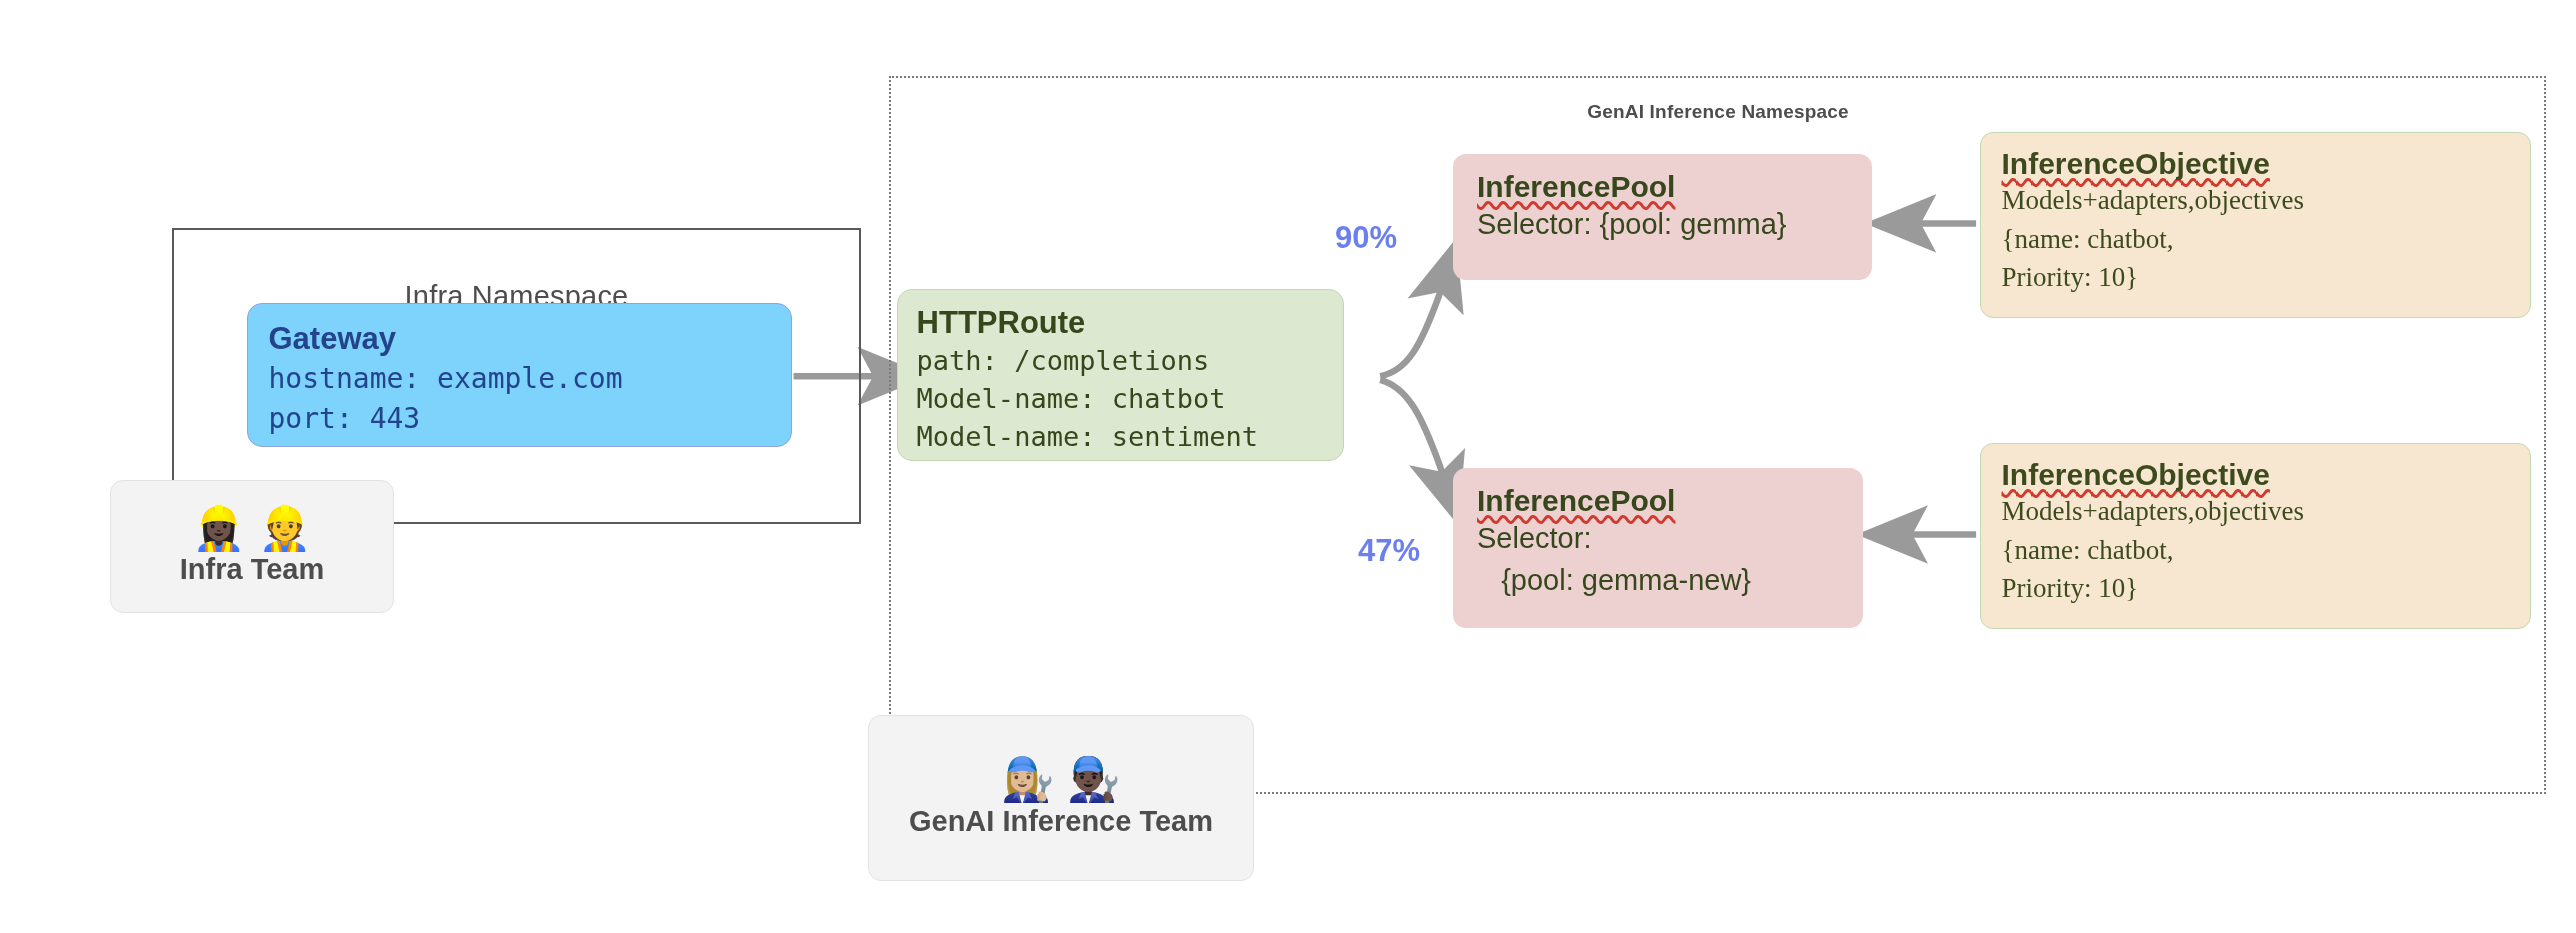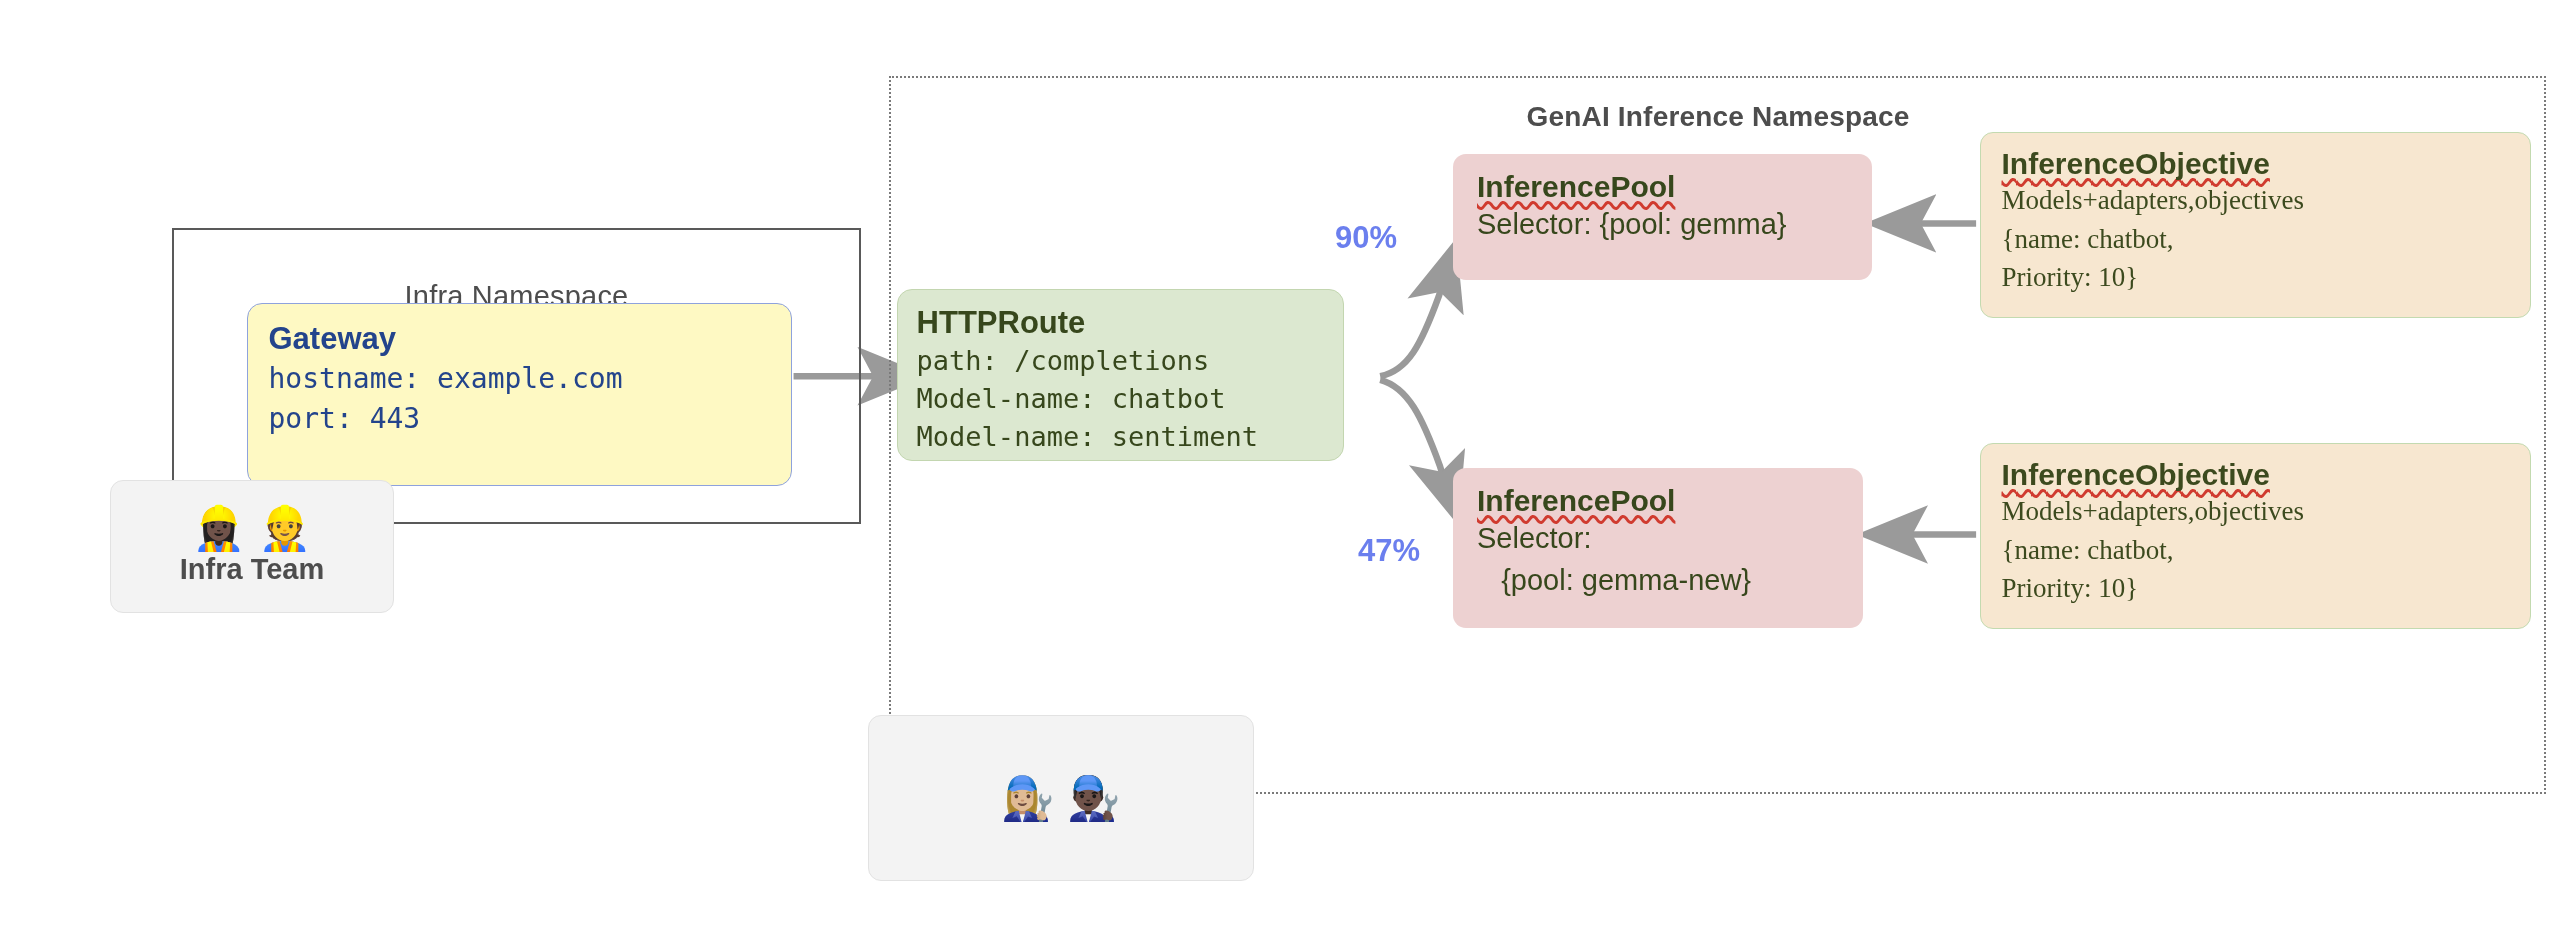--- a/index.html
+++ b/index.html
@@ -9,30 +9,30 @@
 
   
   #infra-ns{left:172px;top:228px;width:689px;height:296px;
             border:2.8px solid #595959;background:transparent;}
   #infra-ns-label{left:172px;top:240px;width:689px;text-align:center;
             font-size:29px;color:#4d4d4d;letter-spacing:0.2px;margin-top:40px;}
 
   #genai-ns{left:889px;top:76px;width:1657px;height:718px;
             border:2.8px dotted #7a7a7a;background:transparent;}
   #genai-ns-label{left:1257px;top:101px;width:922px;text-align:center;
-            font-size:28px;color:#4d4d4d;font-weight:600;letter-spacing:0.2px;}
+            font-size:19px;color:#4d4d4d;font-weight:600;letter-spacing:0.2px;}
 
   
   .card{border-radius:13px;padding:13px 18.6px 15px 20.5px;}
   .card .title{font-weight:700;line-height:1.18;}
   .card .body{line-height:1.42;white-space:pre;}
 
   
-  #gateway{left:247px;top:303px;width:545px;height:183px;
-           background:#fef9c3;border:1.9px solid #8ea2dd;border-radius:15px;
+  #gateway{left:247px;top:303px;width:545px;height:144px;
+           background:#7dd3fc;border:1.9px solid #8ea2dd;border-radius:15px;
            padding:17px 20.5px;}
   #gateway .title{font-size:31px;color:#23448c;margin-bottom:1.9px;}
   #gateway .body{font-family:"DejaVu Sans Mono","Liberation Mono",monospace;
            font-size:28px;color:#23448c;}
 
   
   #httproute{left:897px;top:289px;width:447px;height:172px;
            background:#dce8d0;border:1.9px solid #c3d6b0;border-radius:15px;
            padding:15px 18.6px;}
   #httproute .title{font-size:31px;color:#37471c;}
@@ -154,17 +154,18 @@
 Priority: 10}</div>
 </div>
 
 <div class="abs team" id="infra-team">
   <div class="faces">👷🏿‍♀️👷</div>
   <div class="team-label">Infra Team</div>
 </div>
 
 <div class="abs team" id="genai-team">
   <div class="faces">👩🏼‍🔧👨🏿‍🔧</div>
+  <div class="team-label">GenAI Inference Team</div>
 </div>
 
 <div class="abs pct" id="pct-90">90%</div>
 <div class="abs pct" id="pct-10">47%</div>
 
 
 </body></html>

